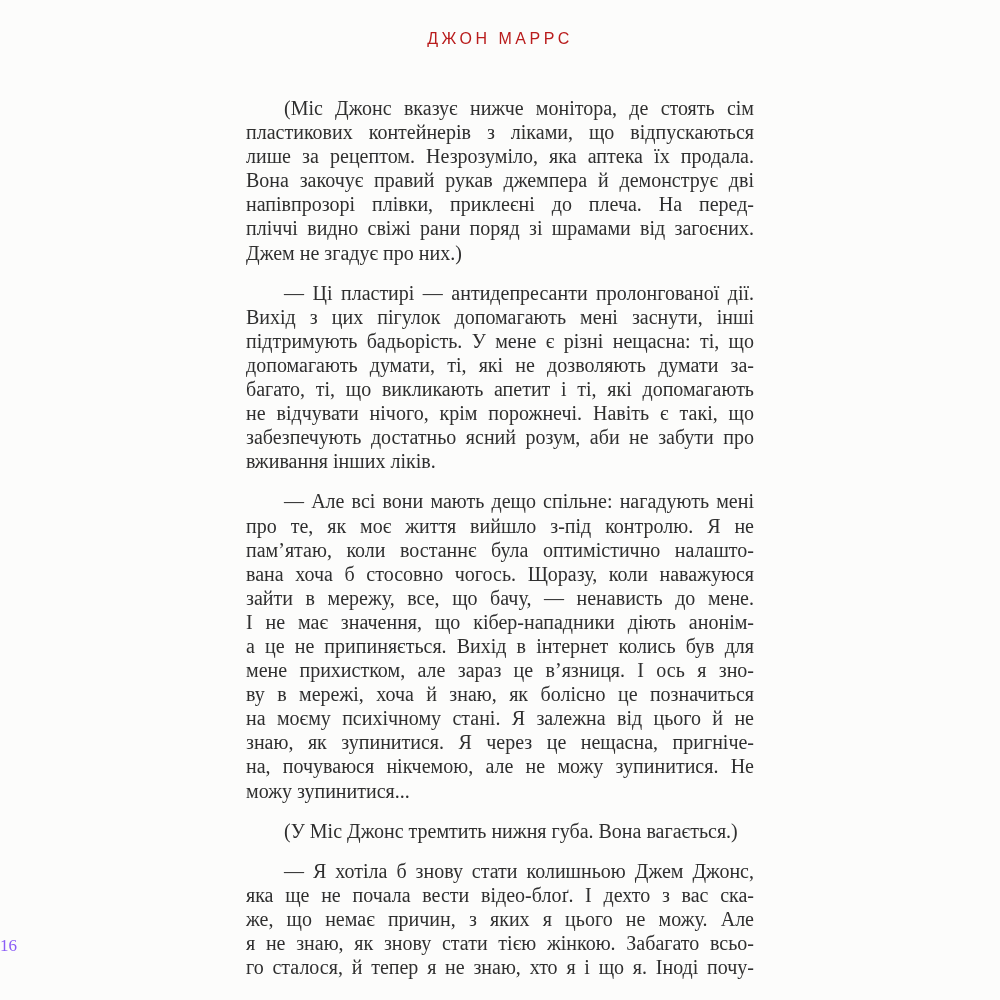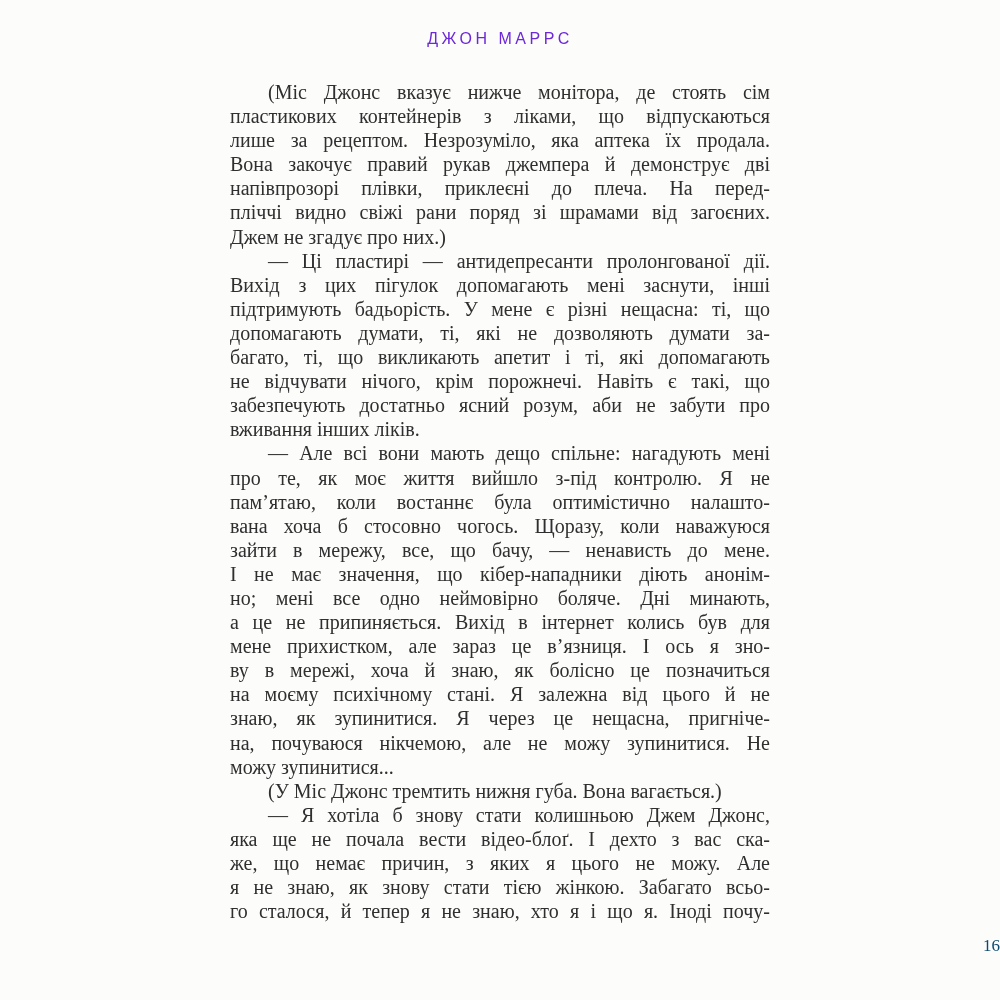--- a/index.html
+++ b/index.html
@@ -22,54 +22,54 @@
   }
   .running-header {
     position: absolute;
     top: 30px;
     left: 0;
     width: 100%;
     text-align: center;
     font-family: "Liberation Sans", "DejaVu Sans", sans-serif;
     font-size: 16px;
     letter-spacing: 3.5px;
-    color: #6d28d9;
+    color: #b91c1c;
   }
   .text-block {
     position: absolute;
     left: 230px;
     top: 80px;
     width: 540px;
     font-size: 20px;
     line-height: 24.1px;
     color: #2f2f2f;
   }
   .para {
-    margin: 0;
+    margin: 16px;
     padding: 0;
   }
   .line {
     text-align: justify;
     text-align-last: justify;
     white-space: normal;
   }
   .line.lastline {
     text-align-last: left;
   }
   .line.firstline {
     text-indent: 38px;
   }
   .page-number {
     position: absolute;
     top: 936px;
     left: 0;
     width: 100%;
-    text-align: right;
+    text-align: left;
     font-size: 17px;
-    color: #0c4a6e;
+    color: #8b5cf6;
   }
 </style>
 </head>
 <body>
 
 <div class="book-page">
   <div class="running-header">ДЖОН МАРРС</div>
 
   <div class="text-block">
       <div class="para">
@@ -91,21 +91,20 @@
         <div class="line">забезпечують достатньо ясний розум, аби не забути про</div>
         <div class="line lastline">вживання інших ліків.</div>
       </div>
       <div class="para">
         <div class="line firstline">— Але всі вони мають дещо спільне: нагадують мені</div>
         <div class="line">про те, як моє життя вийшло з-під контролю. Я не</div>
         <div class="line">пам’ятаю, коли востаннє була оптимістично налашто-</div>
         <div class="line">вана хоча б стосовно чогось. Щоразу, коли наважуюся</div>
         <div class="line">зайти в мережу, все, що бачу, — ненависть до мене.</div>
         <div class="line">І не має значення, що кібер-нападники діють анонім-</div>
-        <div class="line">но; мені все одно неймовірно боляче. Дні минають,</div>
         <div class="line">а це не припиняється. Вихід в інтернет колись був для</div>
         <div class="line">мене прихистком, але зараз це в’язниця. І ось я зно-</div>
         <div class="line">ву в мережі, хоча й знаю, як болісно це позначиться</div>
         <div class="line">на моєму психічному стані. Я залежна від цього й не</div>
         <div class="line">знаю, як зупинитися. Я через це нещасна, пригніче-</div>
         <div class="line">на, почуваюся нікчемою, але не можу зупинитися. Не</div>
         <div class="line lastline">можу зупинитися...</div>
       </div>
       <div class="para">
         <div class="line firstline lastline">(У Міс Джонс тремтить нижня губа. Вона вагається.)</div>

